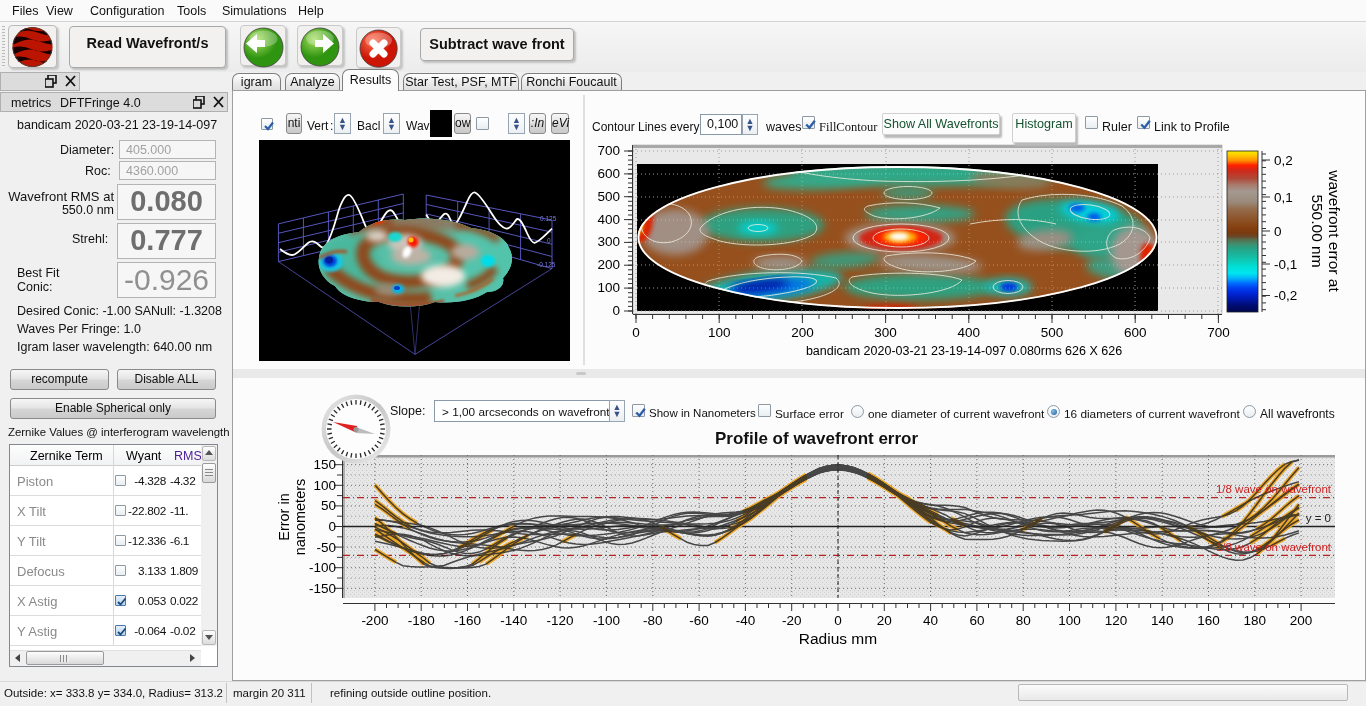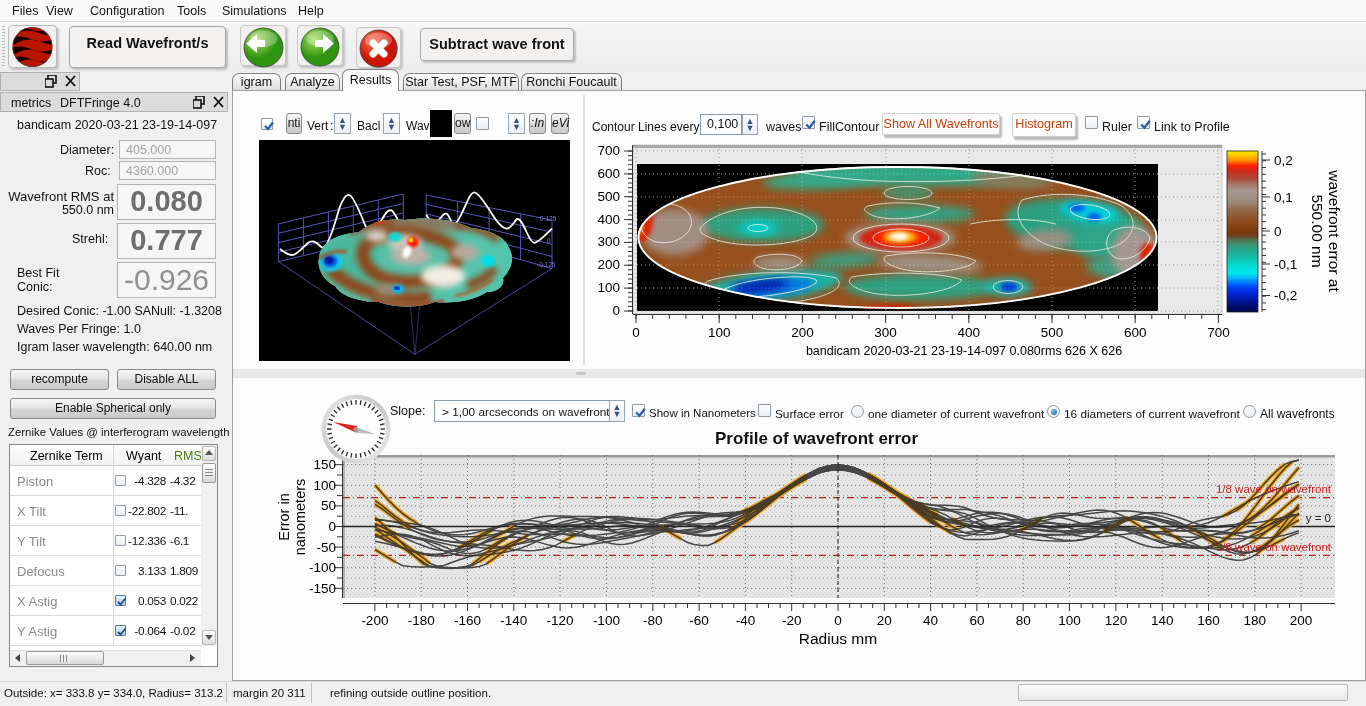--- a/index.html
+++ b/index.html
@@ -13,21 +13,21 @@
  border:1px solid #8e99a4;border-radius:1px;}
 .cb svg{position:absolute;left:0px;top:0px;}
 .rad{position:absolute;width:13px;height:13px;border:1px solid #8e99a4;border-radius:50%;
  background:linear-gradient(#fefefe,#e9eef2);}
 .spin{position:absolute;width:17px;background:linear-gradient(#fefefe,#eceff2);border:1px solid #97a5b2;}
 .spin i{position:absolute;left:0;width:100%;height:50%;font-style:normal;text-align:center;
  color:#35538a;line-height:8px;font-size:9px;}
 .sbtn{position:absolute;background:linear-gradient(#f6f6f6,#e4e4e4 48%,#d6d6d6 52%,#cacaca);
  border:1px solid #8a8a8a;border-radius:3px;font-size:12px;text-align:center;color:#111;}
 .flatbtn{position:absolute;background:#fcfcfc;border:1px solid #d0d0d0;border-radius:2px;
- box-shadow:2px 3px 2px #b9b9b9;text-align:center;font-size:13.5px;color:#c2410c;white-space:nowrap;overflow:hidden;}
+ box-shadow:2px 3px 2px #b9b9b9;text-align:center;font-size:13.5px;color:#14532d;white-space:nowrap;overflow:hidden;}
 .tab{position:absolute;height:17px;top:73px;background:linear-gradient(#ffffff,#e9e9e9 60%,#dfdfdf);
  border:1px solid #7e7e7e;border-bottom:none;border-radius:7px 7px 0 0;text-align:center;font-size:12.5px;
 }
 .tab span{display:block;margin-top:1px;}
 </style></head><body>
 <div class="ab" style="left:0;top:0;width:1366px;height:22px;background:#fafafa;border-bottom:1px solid #d5d5d5;"></div>
 <div class="t" style="left:12px;top:4px;font-size:12.5px;">Files</div>
 <div class="t" style="left:46px;top:4px;font-size:12.5px;">View</div>
 <div class="t" style="left:90px;top:4px;font-size:12.5px;">Configuration</div>
 <div class="t" style="left:177px;top:4px;font-size:12.5px;">Tools</div>
@@ -139,21 +139,21 @@
 <div class="t" style="left:17px;top:322px;font-size:12.5px;">Waves Per Fringe: 1.0</div>
 <div class="t" style="left:17px;top:340px;font-size:12.5px;">Igram laser wavelength: 640.00 nm</div>
 <div class="sbtn" style="left:10px;top:369px;width:99px;height:21px;line-height:19px;">recompute</div>
 <div class="sbtn" style="left:117px;top:369px;width:99px;height:21px;line-height:19px;">Disable ALL</div>
 <div class="sbtn" style="left:10px;top:398px;width:206px;height:21px;line-height:19px;">Enable Spherical only</div>
 <div class="t" style="left:8px;top:426px;font-size:11.4px;">Zernike Values @ interferogram wavelength</div>
 <div class="ab" style="left:9px;top:444px;width:209px;height:223px;background:#fff;border:1px solid #828790;"></div>
 <div class="ab" style="left:10px;top:445px;width:191px;height:21px;background:linear-gradient(#fdfdfd,#f1f2f4);border-bottom:1px solid #cdcdcd;"></div>
 <div class="t" style="left:30px;top:449px;font-size:12.5px;color:#000;">Zernike Term</div>
 <div class="t" style="left:126px;top:449px;font-size:12.5px;color:#000;">Wyant</div>
-<div class="t" style="left:174px;top:449px;font-size:12.5px;color:#4d7c0f;">RMS</div>
+<div class="t" style="left:174px;top:449px;font-size:12.5px;color:#4c1d95;">RMS</div>
 <div class="ab" style="left:113px;top:445px;width:1px;height:201px;background:#d8d8d8;"></div>
 <div class="ab" style="left:10px;top:495px;width:191px;height:1px;background:#dcdcdc;"></div>
 <div class="t" style="left:17px;top:474px;color:#8a8a8a;font-size:13px;">Piston</div>
 <div class="cb" style="left:115px;top:475px;width:11px;height:11px;"></div>
 <div class="t" style="right:1200px;top:474px;font-size:11.8px;letter-spacing:-0.3px;">-4.328</div>
 <div class="t" style="left:170px;top:474px;font-size:11.8px;letter-spacing:-0.3px;">-4.32</div>
 <div class="ab" style="left:10px;top:525px;width:191px;height:1px;background:#dcdcdc;"></div>
 <div class="t" style="left:17px;top:504px;color:#8a8a8a;font-size:13px;">X Tilt</div>
 <div class="cb" style="left:115px;top:505px;width:11px;height:11px;"></div>
 <div class="t" style="right:1200px;top:504px;font-size:11.8px;letter-spacing:-0.3px;">-22.802</div>
@@ -319,23 +319,23 @@
 <div class="spin" style="left:742px;top:114px;width:16px;height:21px;z-index:3;">
     <i style="top:2px;">▲</i>
     <i style="bottom:1px;">▼</i>
   </div>
 <div class="t" style="left:766px;top:120px;font-size:12.5px;z-index:3;">waves</div>
 <div class="cb" style="left:802px;top:116px;width:13px;height:13px;z-index:3;">
     <svg width="15" height="15" viewBox="0 0 14 14">
       <path d="M3,7 L6,10 L11,3.5" stroke="#2d5fa8" stroke-width="2.2" fill="none"></path>
     </svg>
   </div>
-<div class="t" style="left:819px;top:120px;font-size:12.5px;z-index:3;">FillContour</div>
+<div class="t" style="left:819px;top:120px;font-size:12.5px;z-index:3;font-family:Liberation Serif, serif;">FillContour</div>
 <div class="flatbtn" style="left:882px;top:113px;width:118px;height:22px;line-height:20px;z-index:3;font-size:12.6px;white-space:nowrap;">Show All Wavefronts</div>
-<div class="flatbtn" style="left:1012px;top:113px;width:64px;height:24px;line-height:20px;z-index:3;font-size:12.6px;">Histogram</div>
+<div class="flatbtn" style="left:1012px;top:113px;width:64px;height:30px;line-height:20px;z-index:3;font-size:12.6px;">Histogram</div>
 <div class="cb" style="left:1085px;top:116px;width:13px;height:13px;z-index:3;"></div>
 <div class="t" style="left:1102px;top:120px;font-size:12.5px;z-index:3;">Ruler</div>
 <div class="cb" style="left:1137px;top:116px;width:13px;height:13px;z-index:3;">
     <svg width="15" height="15" viewBox="0 0 14 14">
       <path d="M3,7 L6,10 L11,3.5" stroke="#2d5fa8" stroke-width="2.2" fill="none"></path>
     </svg>
   </div>
 <div class="t" style="left:1154px;top:120px;font-size:12.5px;z-index:3;">Link to Profile</div>
 <svg class="ab" style="left:590px;top:140px;z-index:2;" width="776" height="222" viewBox="0 0 776 222">
     <defs>

